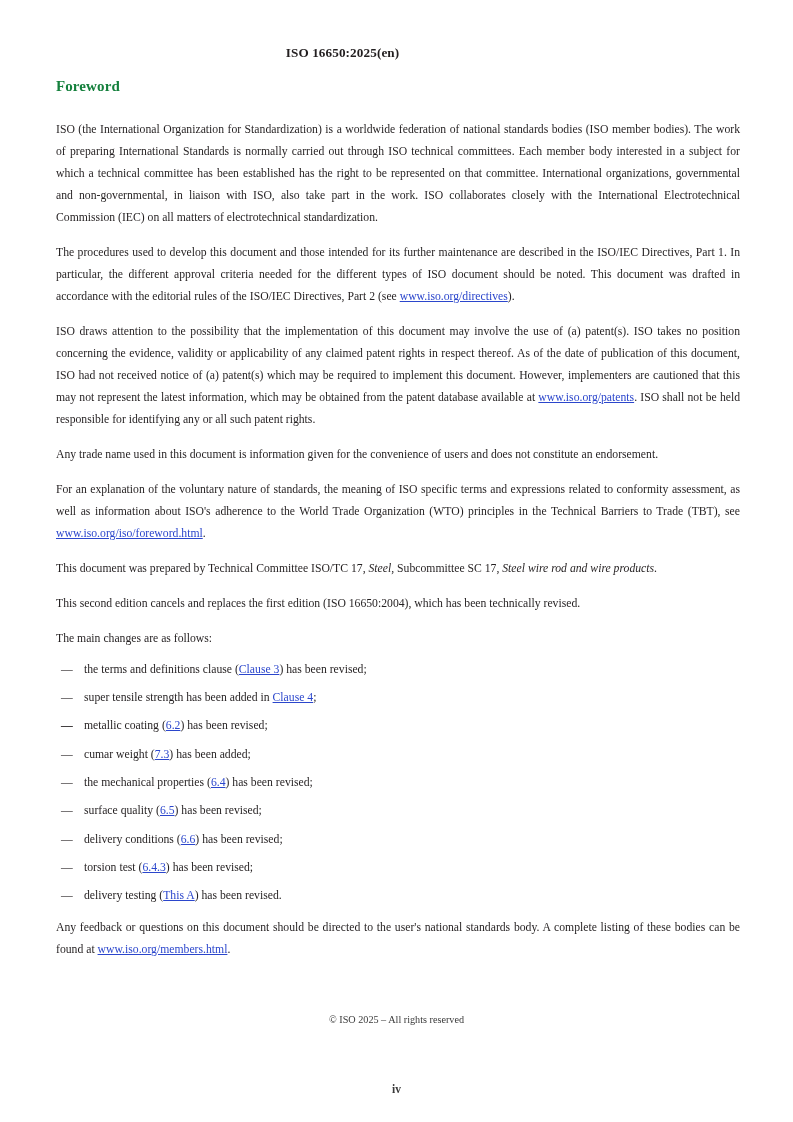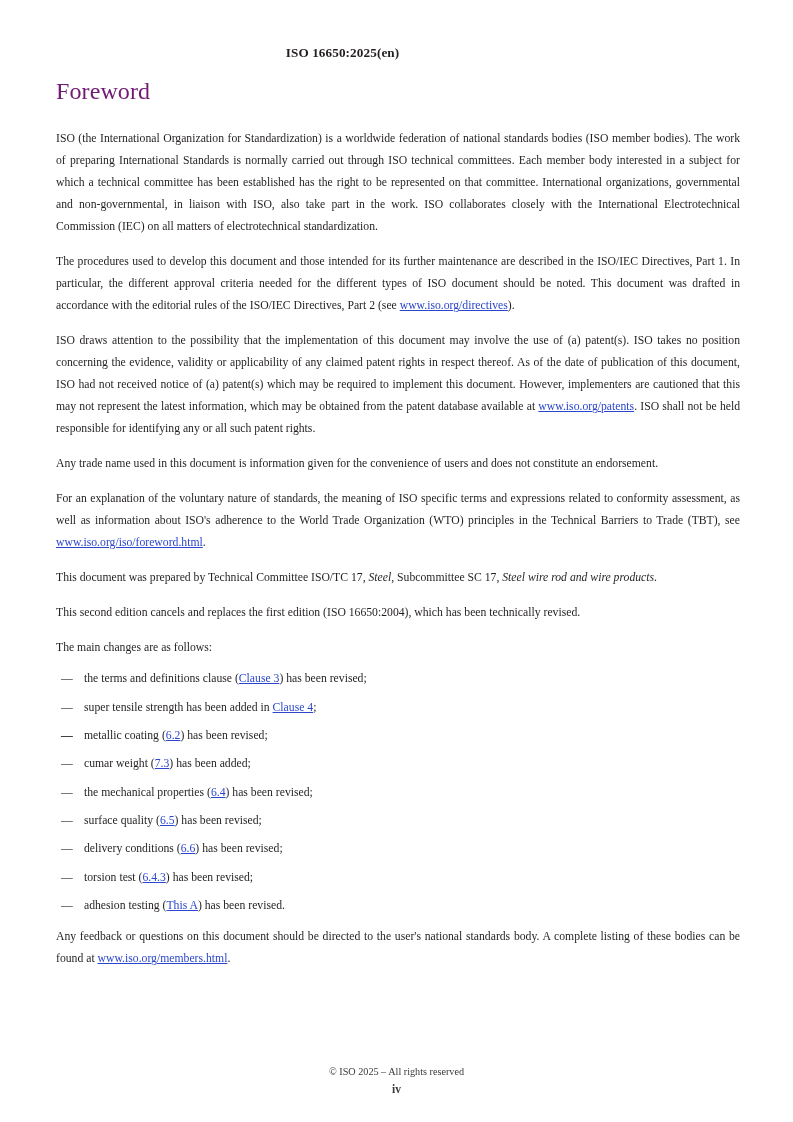--- a/index.html
+++ b/index.html
@@ -33,27 +33,27 @@
     letter-spacing: 0.1px;
     color: #231f20;
   }
   .content {
     position: absolute;
     left: 56px;
     top: 78px;
     width: 684px;
   }
   h1.title {
-    font-size: 24px;
-    font-weight: normal;
+    font-size: 15px;
+    font-weight: bold;
     margin: 0 0 24px 0;
     padding: 0;
     line-height: 1.1;
     letter-spacing: 0.1px;
-    color: #701a75;
+    color: #15803d;
   }
   p.para {
     margin: 0 0 13px 0;
     padding: 0;
     font-size: 11.7px;
     line-height: 22px;
     text-align: justify;
     text-justify: inter-word;
     color: #231f20;
   }
@@ -96,21 +96,21 @@
     font-style: italic;
   }
   .footer {
     position: absolute;
     left: 0;
     width: 793px;
     text-align: center;
     color: #3a3a3a;
   }
   .footer-copyright {
-    top: 1066px;
+    top: 1014px;
     font-size: 10.2px;
   }
   .footer-pagenum {
     top: 1083px;
     font-size: 11.5px;
     font-weight: bold;
   }
 </style>
 </head>
 <body>
@@ -177,21 +177,21 @@
       <li>
         <span class="dash">—</span><span>surface quality (</span><a class="xref" href="#">6.5</a><span>) has been revised;</span>
       </li>
       <li>
         <span class="dash">—</span><span>delivery conditions (</span><a class="xref" href="#">6.6</a><span>) has been revised;</span>
       </li>
       <li>
         <span class="dash">—</span><span>torsion test (</span><a class="xref" href="#">6.4.3</a><span>) has been revised;</span>
       </li>
       <li>
-        <span class="dash">—</span><span>adhesion testing (</span><a class="xref" href="#">This A</a><span>) has been revised.</span>
+        <span class="dash">—</span><span>delivery testing (</span><a class="xref" href="#">This A</a><span>) has been revised.</span>
       </li>
     </ul>
 
     <p class="para closing">
       <span>Any feedback or questions on this document should be directed to the user's national standards body. A complete listing of these bodies can be found at </span><a class="xref" href="#">www.iso.org/members.html</a><span>.</span>
     </p>
 
   </div>
 
   <div class="footer footer-copyright">© ISO 2025 – All rights reserved</div>

